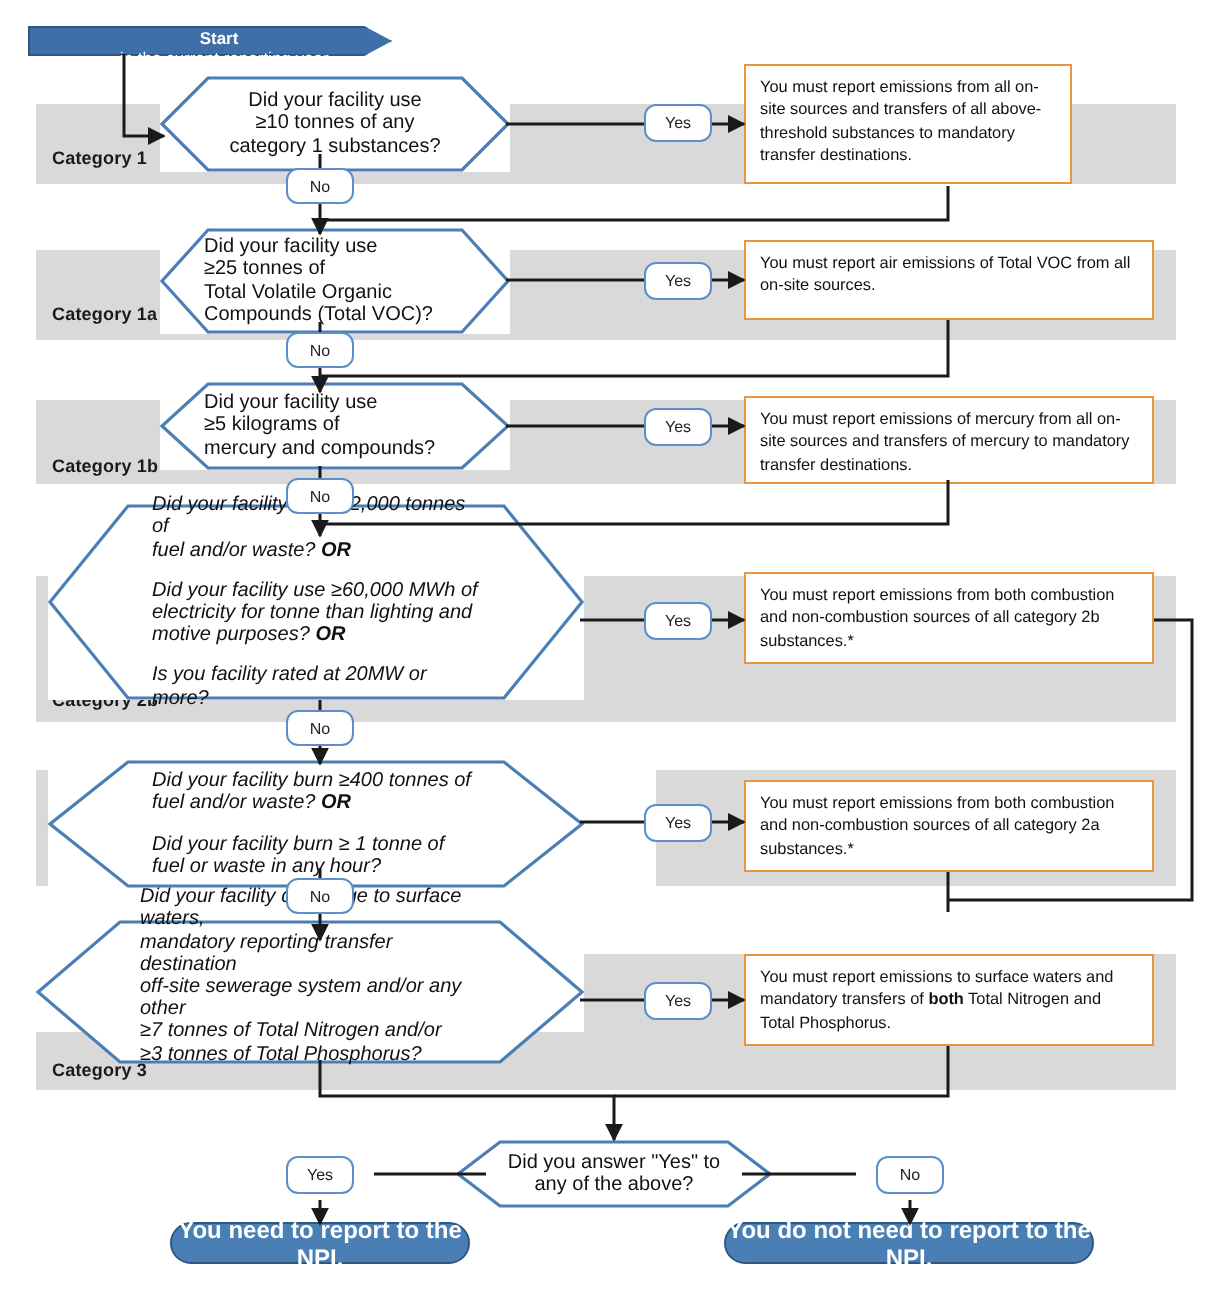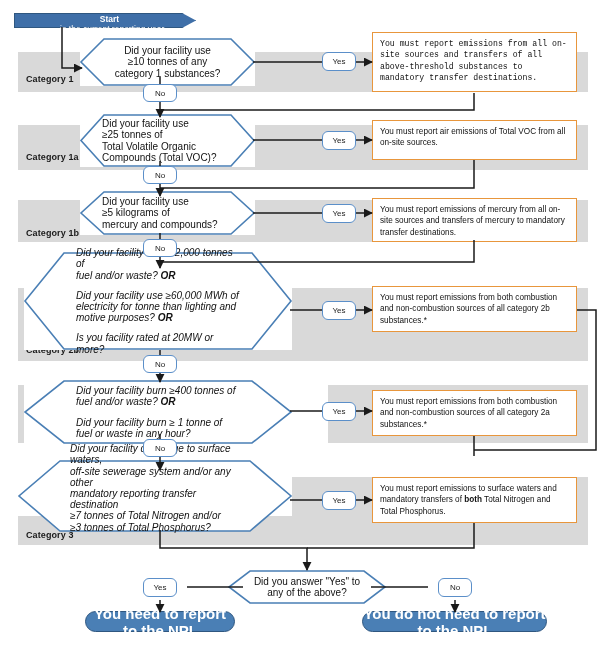--- a/index.html
+++ b/index.html
@@ -88,21 +88,21 @@
     box-sizing:border-box;
     z-index:6;
   }
   
   .terminal{
     position:absolute;
     background:#4a7fb5;
     border:1.4px solid #2f5780;
     border-radius:999px;
     color:#ffffff;
-    font-size:15px;
+    font-size:12px;
     font-weight:bold;
     display:flex;
     align-items:center;
     justify-content:center;
     box-sizing:border-box;
     text-align:center;
   }
   
   #wires{position:absolute;left:0;top:0;width:608px;height:651px;pointer-events:none;z-index:2;}
 </style>
@@ -204,21 +204,21 @@
         <polygon points="24,1 151,1 174,24 151,47 24,47 1,24" fill="#ffffff" stroke="#4a7fb5" stroke-width="1.6"></polygon>
       </svg>
     <div class="htext" style="padding:0 26px;">
       <p>Did your facility use</p>
       <p style="margin-top:0;">≥10 tonnes of any</p>
       <p style="margin-top:0;">category 1 substances?</p>
     </div>
   </div>
   <div class="pill" style="left:322px;top:52px;width:34px;height:19px;">Yes</div>
   <div class="pill" style="left:143px;top:84px;width:34px;height:18px;">No</div>
-  <div class="outbox" style="left:372px;top:32px;width:205px;height:60px;font-family:Liberation Mono, monospace;">You must report emissions from all on-site sources and transfers of all above-threshold substances to mandatory transfer destinations.</div>
+  <div class="outbox" style="left:372px;top:32px;width:164px;height:60px;">You must report emissions from all on-site sources and transfers of all above-threshold substances to mandatory transfer destinations.</div>
 
   <div class="hex center" style="left:80px;top:114px;width:175px;height:53px;">
     <svg width="175" height="53">
         <polygon points="24,1 151,1 174,26.5 151,52 24,52 1,26.5" fill="#ffffff" stroke="#4a7fb5" stroke-width="1.6"></polygon>
       </svg>
     <div class="htext" style="padding:0 22px;align-items:flex-start !important;text-align:left !important;">
       <p>Did your facility use</p>
       <p style="margin-top:0;">≥25 tonnes of</p>
       <p style="margin-top:0;">Total Volatile Organic</p>
       <p style="margin-top:0;">Compounds (Total VOC)?</p>
@@ -281,22 +281,22 @@
   <div class="pill" style="left:322px;top:402px;width:34px;height:19px;">Yes</div>
   <div class="pill" style="left:143px;top:439px;width:34px;height:18px;">No</div>
   <div class="outbox" style="left:372px;top:390px;width:205px;height:46px;">You must report emissions from both combustion and non-combustion sources of all category 2a substances.*</div>
 
   <div class="hex left" style="left:18px;top:460px;width:274px;height:56px;">
     <svg width="274" height="72">
         <polygon points="42,1 232,1 273,36 232,71 42,71 1,36" fill="#ffffff" stroke="#4a7fb5" stroke-width="1.6"></polygon>
       </svg>
     <div class="htext" style="padding:0 52px;">
       <p>Did your facility discharge to surface waters,</p>
+      <p style="margin-top:0;">mandatory reporting transfer destination</p>
       <p style="margin-top:0;">off-site sewerage system and/or any other</p>
-      <p style="margin-top:0;">mandatory reporting transfer destination</p>
       <p style="margin-top:0;">≥7 tonnes of Total Nitrogen and/or</p>
       <p style="margin-top:0;">≥3 tonnes of Total Phosphorus?</p>
     </div>
   </div>
   <div class="pill" style="left:322px;top:491px;width:34px;height:19px;">Yes</div>
   <div class="outbox" style="left:372px;top:477px;width:205px;height:46px;">
     <span>You must report emissions to surface waters and mandatory transfers of </span><b>both</b><span> Total Nitrogen and Total Phosphorus.</span>
   </div>
 
   <div class="hex center" style="left:228px;top:570px;width:158px;height:34px;">

